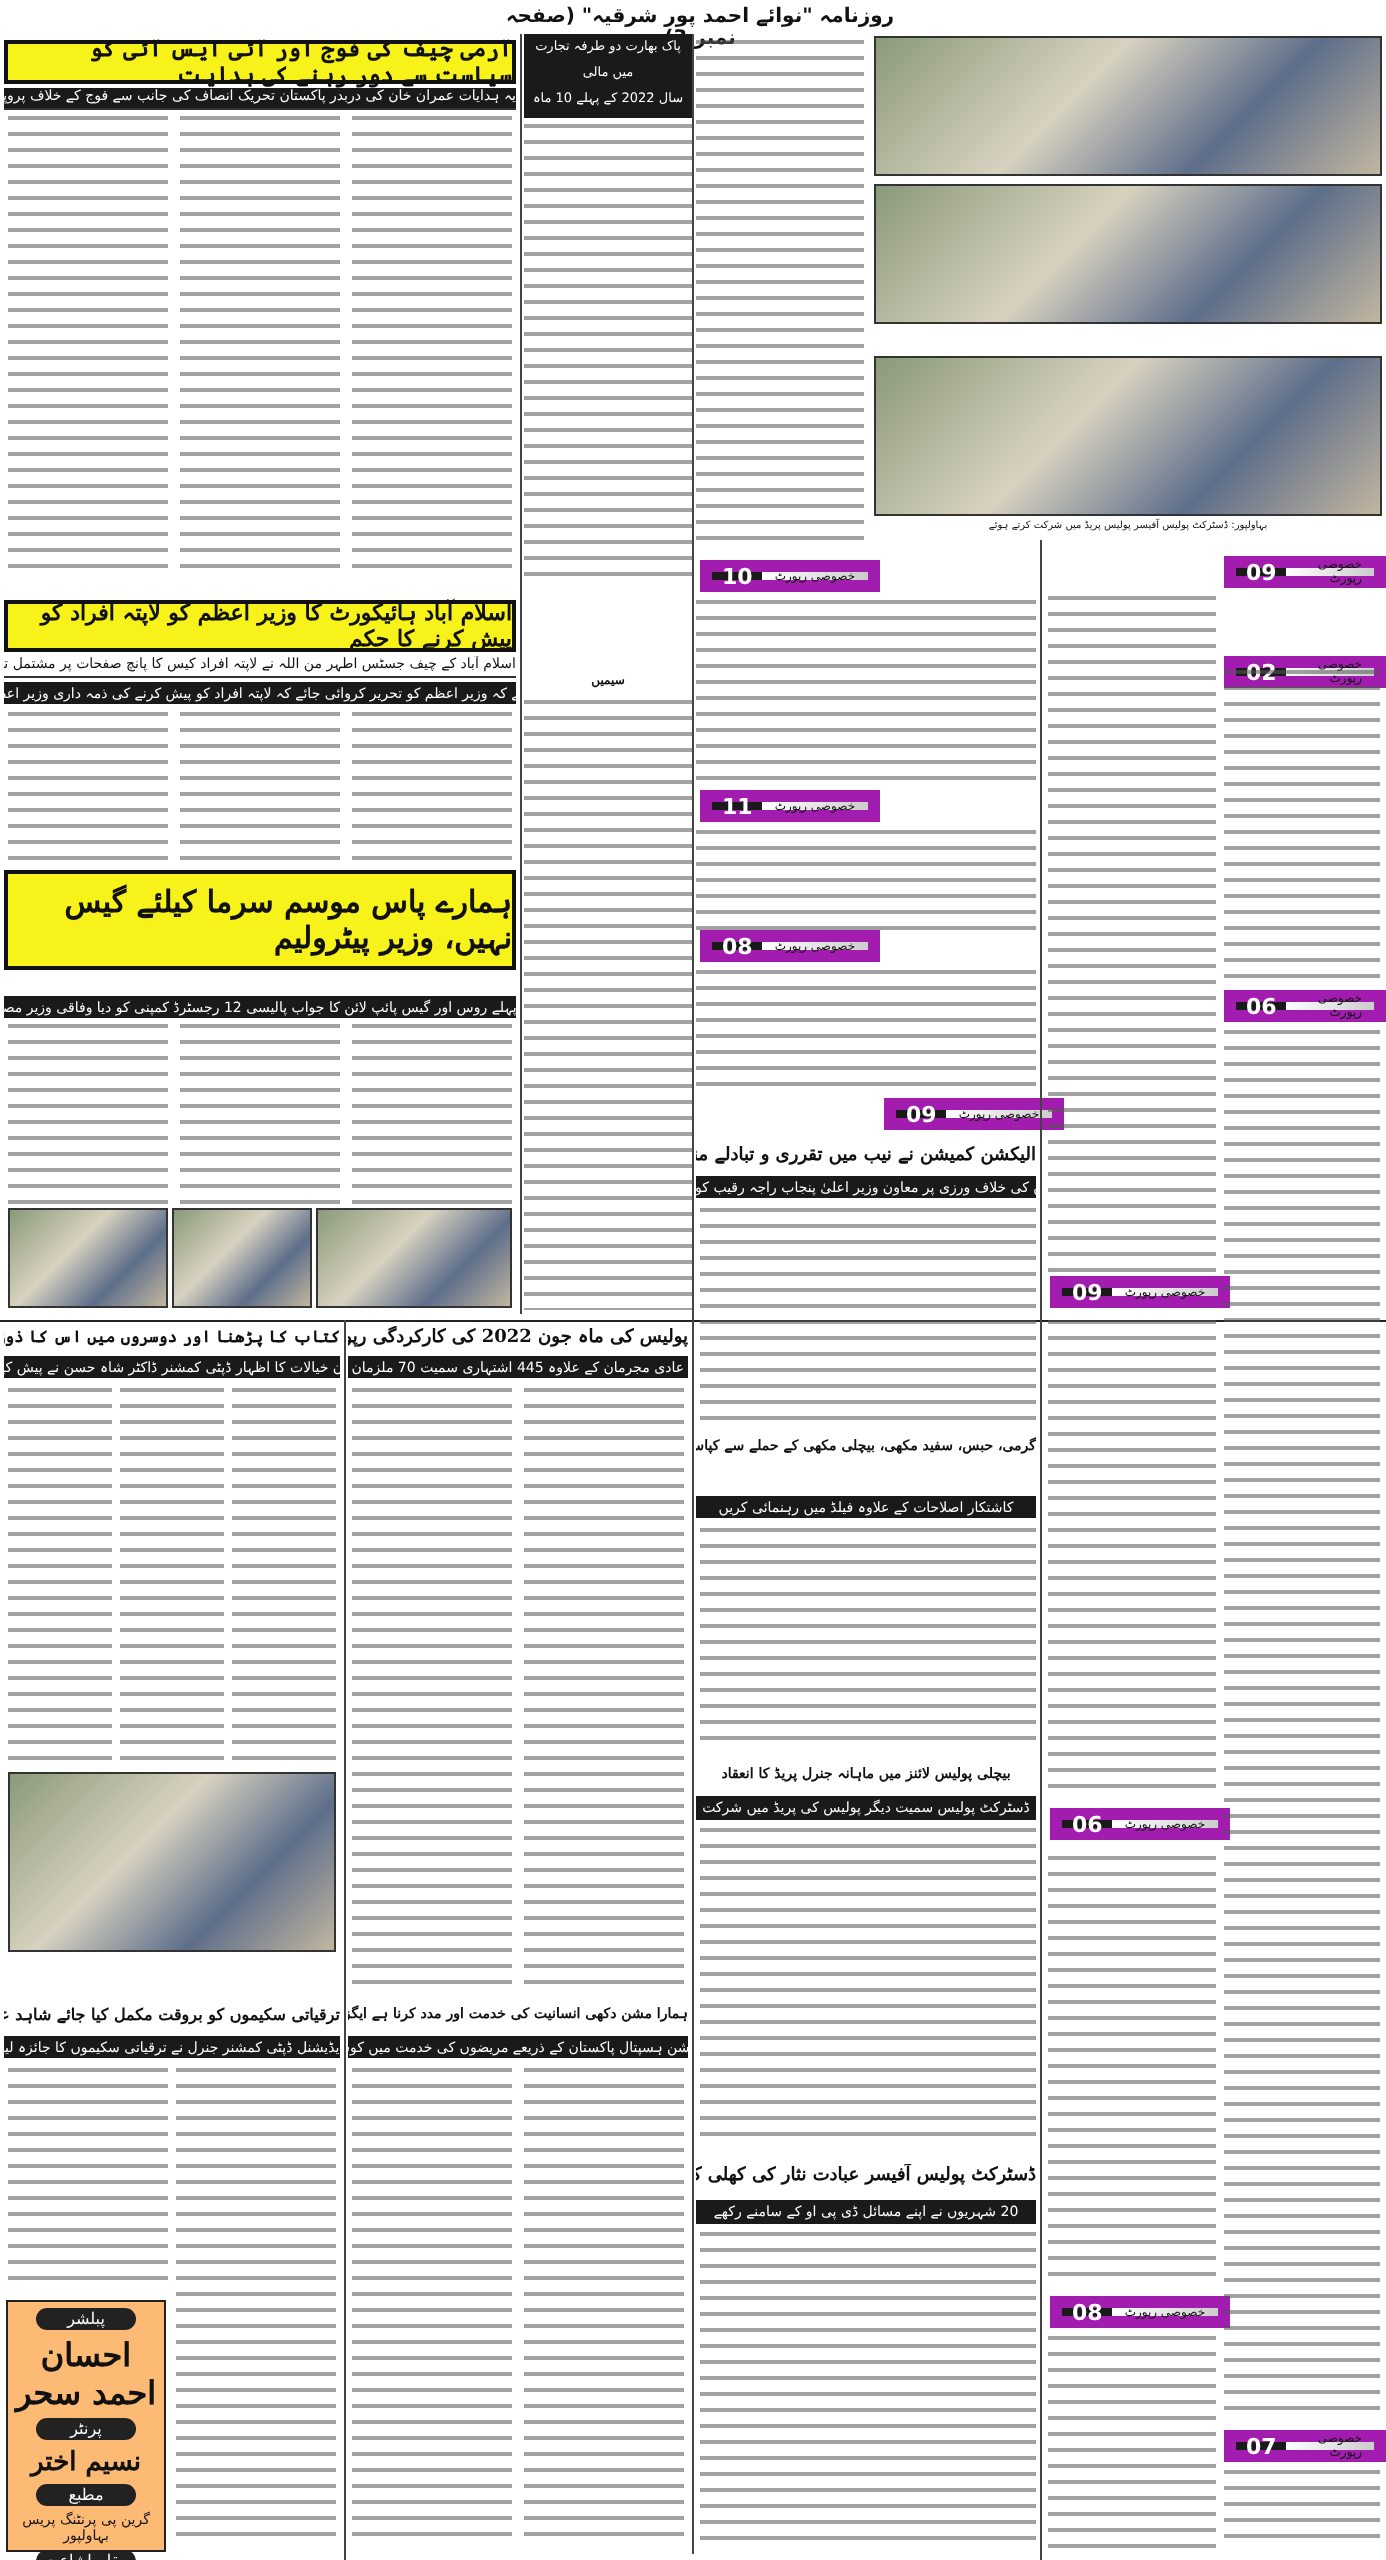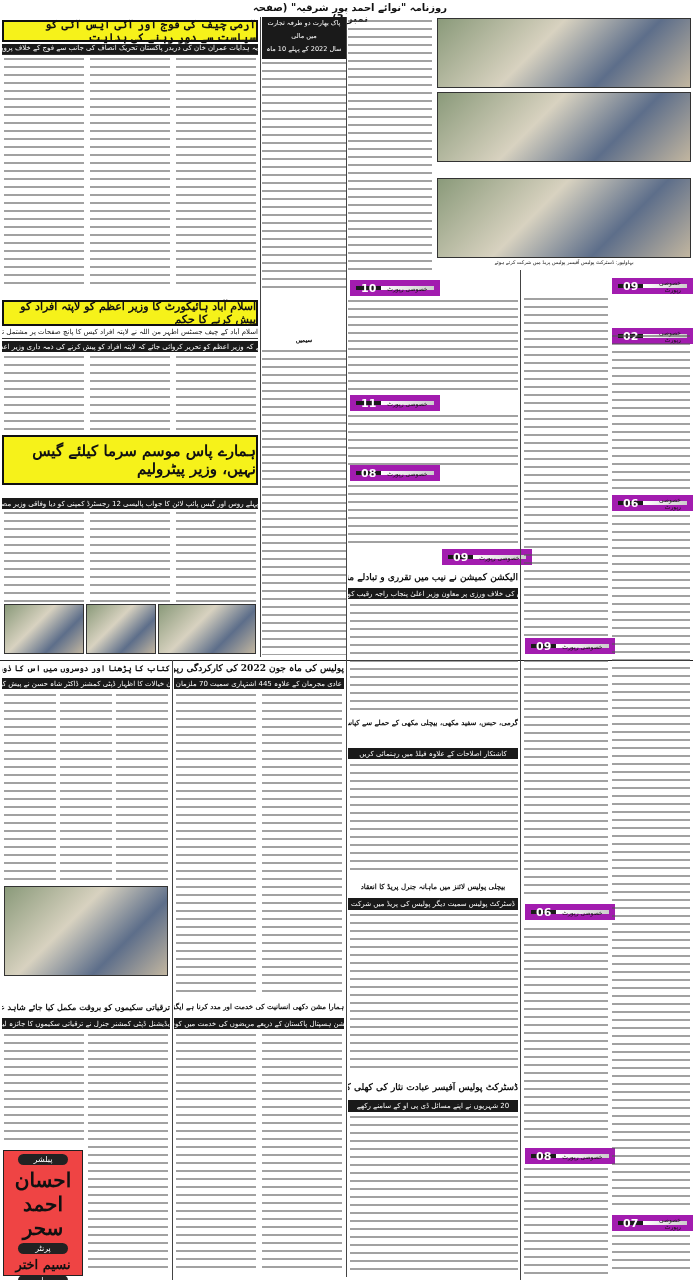--- a/index.html
+++ b/index.html
@@ -8,23 +8,23 @@
 .yellow{background:#f6f21a;border:2px solid #111;direction:rtl;font-weight:bold;color:#111;display:flex;align-items:center;justify-content:center;font-family:"DejaVu Serif",serif}
 .blackbar{background:#1a1a1a;color:#fff;direction:rtl;font-size:7px;display:flex;align-items:center;justify-content:center;padding:0 4px;white-space:nowrap;overflow:hidden}
 .subline{direction:rtl;font-size:7px;text-align:center;border-bottom:1px solid #333;white-space:nowrap;overflow:hidden}
 .text-lines{position:absolute;background:repeating-linear-gradient(to bottom,#555 0,#555 2px,transparent 2px,transparent 8px);opacity:.55}
 .headline{direction:rtl;text-align:center;font-weight:bold;font-family:"DejaVu Serif",serif;overflow:hidden;white-space:nowrap}
 .photo{position:absolute;background:linear-gradient(135deg,#8a9a7a,#d8d2c0 40%,#5d6e8a 70%,#c2b6a0);border:1px solid #333}
 .badge{position:absolute;height:16px;display:flex;align-items:center;border:6px solid #a21caf}
 .badge .num{background:#1a1a1a;color:#fff;font-weight:bold;font-size:11px;padding:0 5px;height:100%;display:flex;align-items:center}
 .badge .lbl{background:linear-gradient(90deg,#fff,#ccc);font-size:6px;padding:0 6px;height:100%;display:flex;align-items:center;direction:rtl}
 .hr{position:absolute;height:1px;background:#222}
-.credit{position:absolute;border:1px solid #222;background:#ef4444;text-align:center;direction:rtl}
+.credit{position:absolute;border:1px solid #222;background:#fdba74;text-align:center;direction:rtl}
 .credit .pill{background:#222;color:#fff;font-size:8px;margin:3px 14px;border-radius:8px;padding:1px}
-.credit .big{font-weight:bold;font-size:20px;font-family:"DejaVu Serif",serif}
+.credit .big{font-weight:bold;font-size:16px;font-family:"DejaVu Serif",serif}
 .credit .small{font-size:7px}
 </style>
 </head>
 <body>
 
 <div class="masthead">روزنامہ "نوائے احمد پور شرقیہ" (صفحہ نمبر 3)</div>
 
 <div>
   <div class="yellow" style="position:absolute;left:2px;top:20px;width:256px;height:22px;font-size:11px">آرمی چیف کی فوج اور آئی ایس آئی کو سیاست سے دور رہنے کی ہدایت</div>
   <div class="subline" style="position:absolute;left:2px;top:44px;width:256px;height:11px;background:#1a1a1a;color:#fff">یہ ہدایات عمران خان کی دربدر پاکستان تحریک انصاف کی جانب سے فوج کے خلاف پروپیگنڈہ کے تناظر میں دی گئی ہیں</div>

